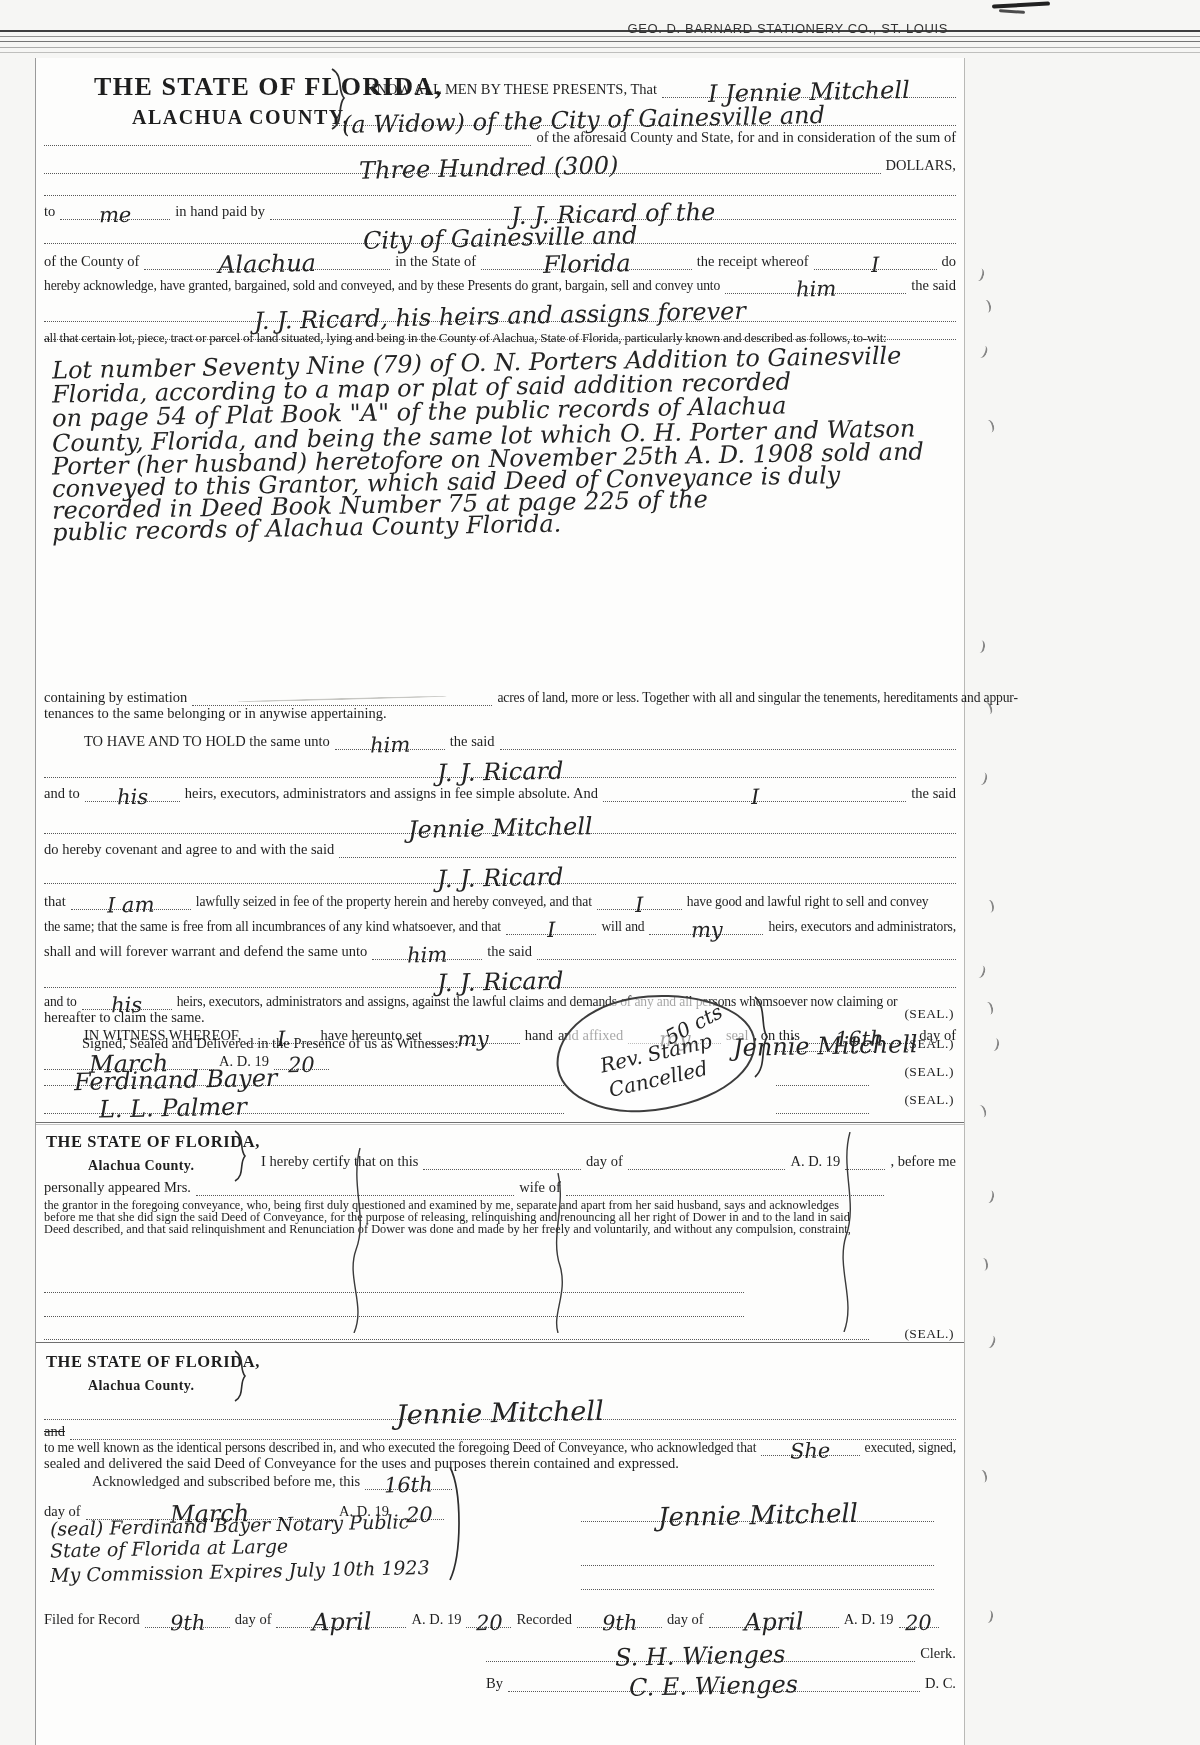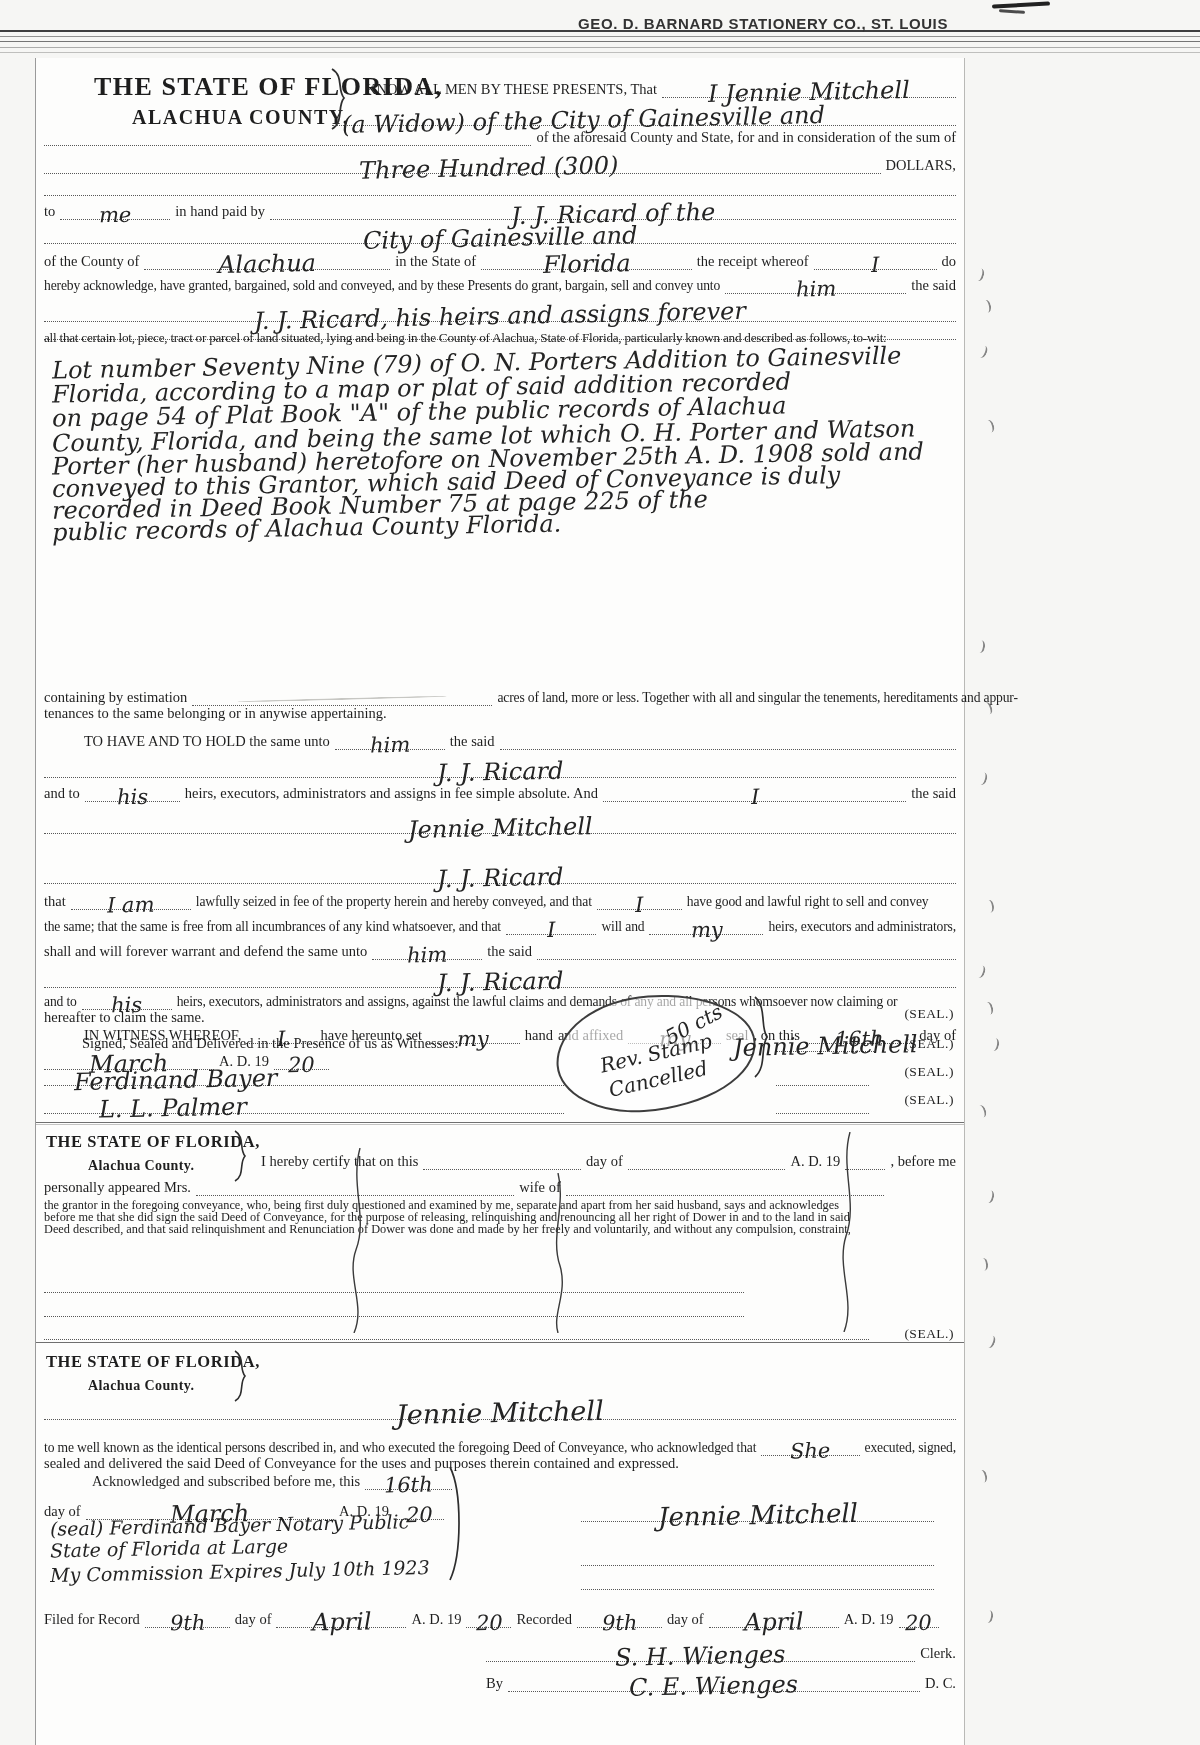--- a/index.html
+++ b/index.html
@@ -4,22 +4,22 @@
 <style>
   html,body { margin:0; padding:0; }
   body {
     width:1200px; height:1745px; position:relative;
     background:#f6f6f4;
     font-family:"Liberation Serif", serif;
     color:#1e1e1e; overflow:hidden;
   }
   
   .tl { position:absolute; left:0; width:1200px; background:#3f3f3f; }
-  .printer { position:absolute; top:15px; right:252px; font-family:"Liberation Sans",sans-serif;
-    font-size:15px; font-weight:bold; letter-spacing:.6px; color:#333; }
+  .printer { position:absolute; top:21px; right:252px; font-family:"Liberation Sans",sans-serif;
+    font-size:13px; font-weight:normal; letter-spacing:.6px; color:#333; }
   .corner-mark { position:absolute; background:#222; border-radius:2px; }
   
   .sheet { position:absolute; left:35px; top:58px; width:928px; height:1687px;
     background:#fdfdfc; border-left:1px solid #9a9a9a; border-right:1px solid #b9b9b6; }
   .r { position:absolute; display:flex; align-items:flex-end; gap:5px; height:20px; }
   .p { font-size:14.5px; white-space:nowrap; line-height:1.1; }
   .tight { font-size:13.6px; letter-spacing:-.15px; }
   .intro { font-size:13.2px; letter-spacing:-.25px; white-space:nowrap; }
   .f { flex:1 1 auto; border-bottom:1.4px dotted #575757; display:flex;
        justify-content:center; align-items:flex-end; min-width:14px; }
@@ -197,20 +197,24 @@
     <span class="f">
         <span class="hand">I</span>
       </span>
     <span class="p">the said</span>
   </div>
   <div class="r" style="top:750px;left:8px;right:8px;height:26px">
     <span class="f">
         <span class="hand big">Jennie Mitchell</span>
       </span>
   </div>
+  <div class="r" style="top:776px;left:8px;right:8px;height:24px">
+    <span class="p">do hereby covenant and agree to and with the said</span>
+    <span class="f"></span>
+  </div>
   <div class="r" style="top:800px;left:8px;right:8px;height:26px">
     <span class="f">
         <span class="hand big">J. J. Ricard</span>
       </span>
   </div>
   <div class="r" style="top:828px;left:8px;right:8px;height:24px">
     <span class="p">that</span>
     <span class="f" style="flex:0 0 120px">
         <span class="hand">I am</span>
       </span>
@@ -375,20 +379,24 @@
   <div class="h3" style="position:absolute;left:10px;top:1294px">THE STATE OF FLORIDA,</div>
   <div class="h4" style="position:absolute;left:52px;top:1320px">Alachua County.</div>
   <svg class="sq" style="left:196px;top:1292px" width="18" height="52" viewBox="0 0 18 52">
     <path d="M3,1 C13,7 7,19 13,26 C7,33 13,45 3,51" stroke="#2e2e2e" stroke-width="1.6" fill="none"></path>
   </svg>
 
   <div class="r" style="top:1334px;left:8px;right:8px;height:28px">
     <span class="f">
         <span class="hand" style="font-size:27px">Jennie Mitchell</span>
       </span>
+  </div>
+  <div class="r" style="top:1362px;left:8px;right:8px">
+    <span class="p strike">and</span>
+    <span class="f"></span>
   </div>
   <div class="r" style="top:1376px;left:8px;right:8px;height:22px">
     <span class="p tight">to me well known as the identical persons described in, and who executed the foregoing Deed of Conveyance, who acknowledged that</span>
     <span class="f">
         <span class="hand">She</span>
       </span>
     <span class="p tight">executed, signed,</span>
   </div>
   <div class="p" style="position:absolute;left:8px;top:1398px">sealed and delivered the said Deed of Conveyance for the uses and purposes therein contained and expressed.</div>
 

